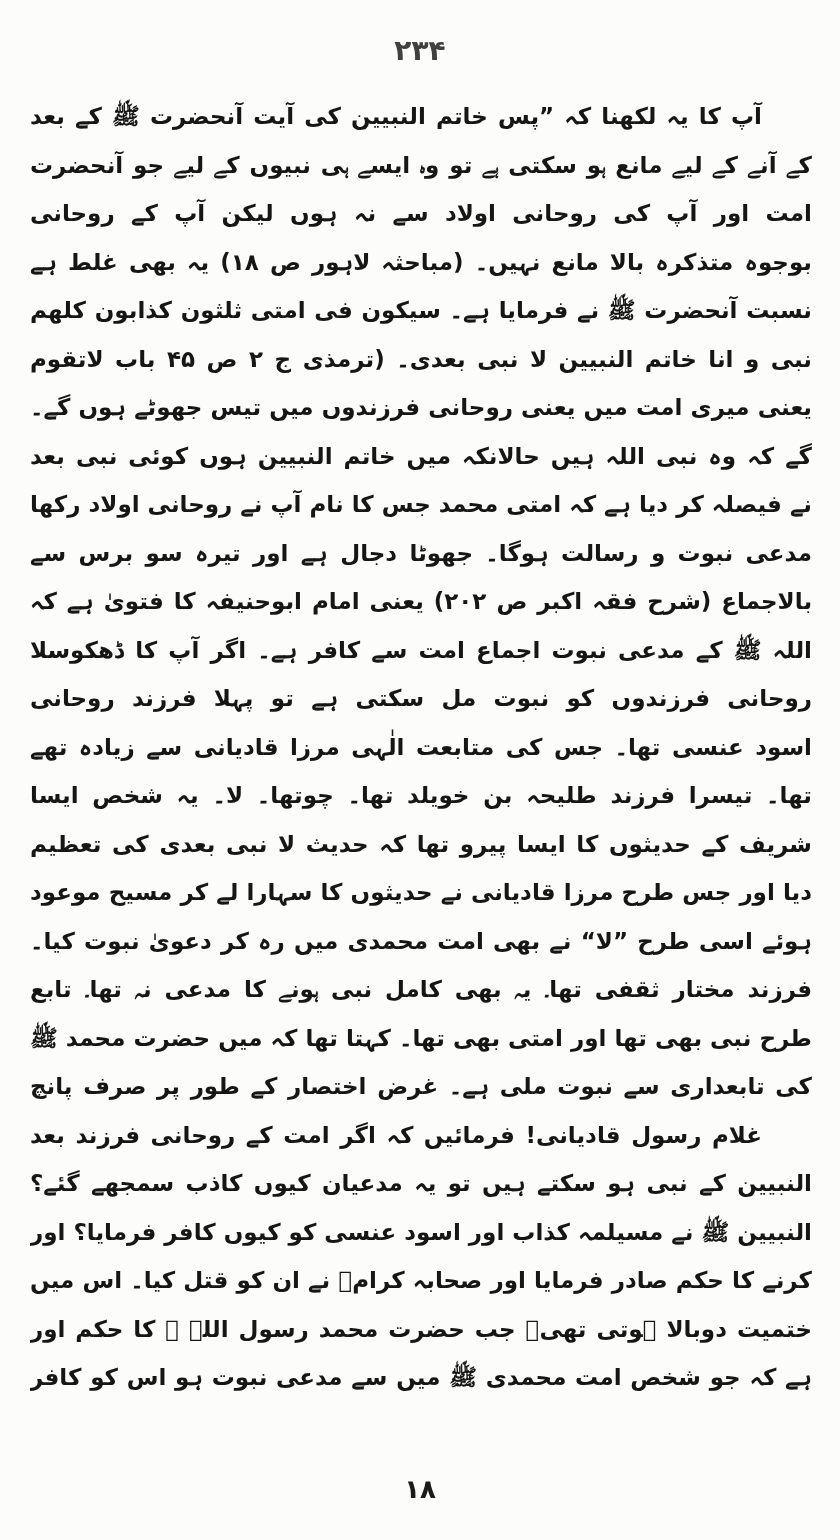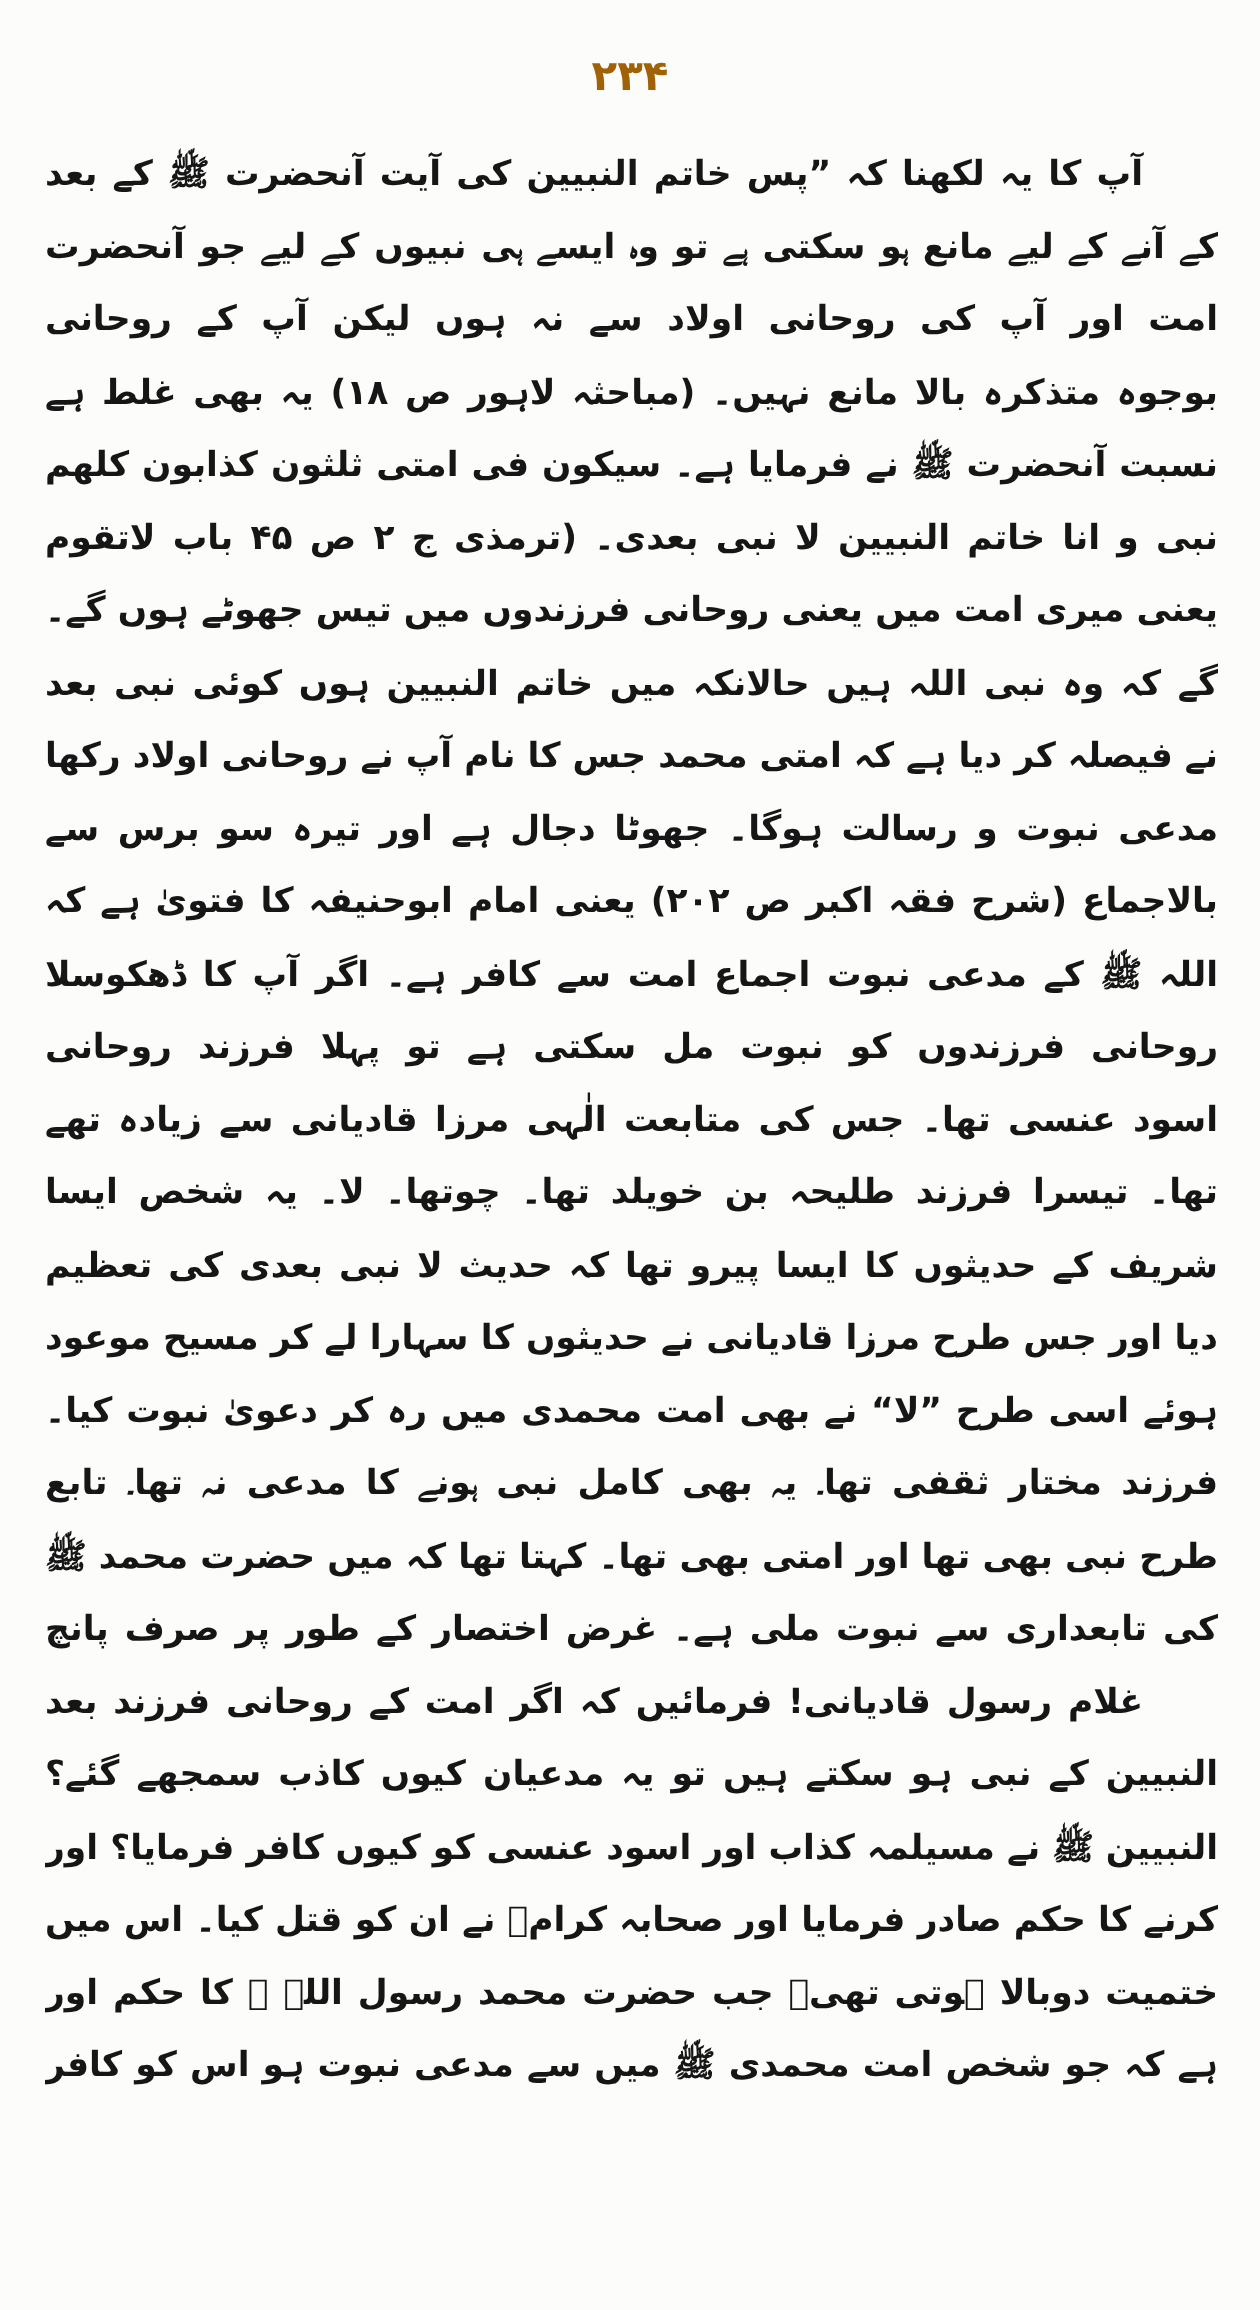--- a/index.html
+++ b/index.html
@@ -23,21 +23,21 @@
     background: #fcfcfa;
   }
   .pagenum-top {
     position: absolute;
     top: 34px;
     left: 0;
     right: 0;
     text-align: center;
     font-size: 28px;
     font-weight: bold;
-    color: #a16207;
+    color: #404040;
     letter-spacing: 2px;
   }
   .text-block {
     position: absolute;
     top: 92px;
     right: 28px;
     width: 782px;
     direction: rtl;
   }
   .line {
@@ -99,14 +99,15 @@
     <div class="line">طرح نبی بھی تھا اور امتی بھی تھا۔ کہتا تھا کہ میں حضرت محمد ﷺ کا صرف مختار ہوں اور ان</div>
     <div class="line para-end">کی تابعداری سے نبوت ملی ہے۔ غرض اختصار کے طور پر صرف پانچ نام لکھے ہیں۔</div>
     <div class="line indent">غلام رسول قادیانی! فرمائیں کہ اگر امت کے روحانی فرزند بعد حضرت خاتم</div>
     <div class="line">النبیین کے نبی ہو سکتے ہیں تو یہ مدعیان کیوں کاذب سمجھے گئے؟ اور خود حضرت خاتم</div>
     <div class="line">النبیین ﷺ نے مسیلمہ کذاب اور اسود عنسی کو کیوں کافر فرمایا؟ اور ان کے ساتھ جنگ</div>
     <div class="line">کرنے کا حکم صادر فرمایا اور صحابہ کرامؓ نے ان کو قتل کیا۔ اس میں تو بقول آپ کے شان</div>
     <div class="line">ختمیت دوبالا ہوتی تھی۔ جب حضرت محمد رسول اللہ ﷺ کا حکم اور صحابہ کرامؓ کا عمل اسی پر</div>
     <div class="line">ہے کہ جو شخص امت محمدی ﷺ میں سے مدعی نبوت ہو اس کو کافر سمجھو تو پھر بوجب</div>
   </div>
 
+  <div class="pagenum-bottom">۱۸</div>
 
 </div>
 
 </body></html>

